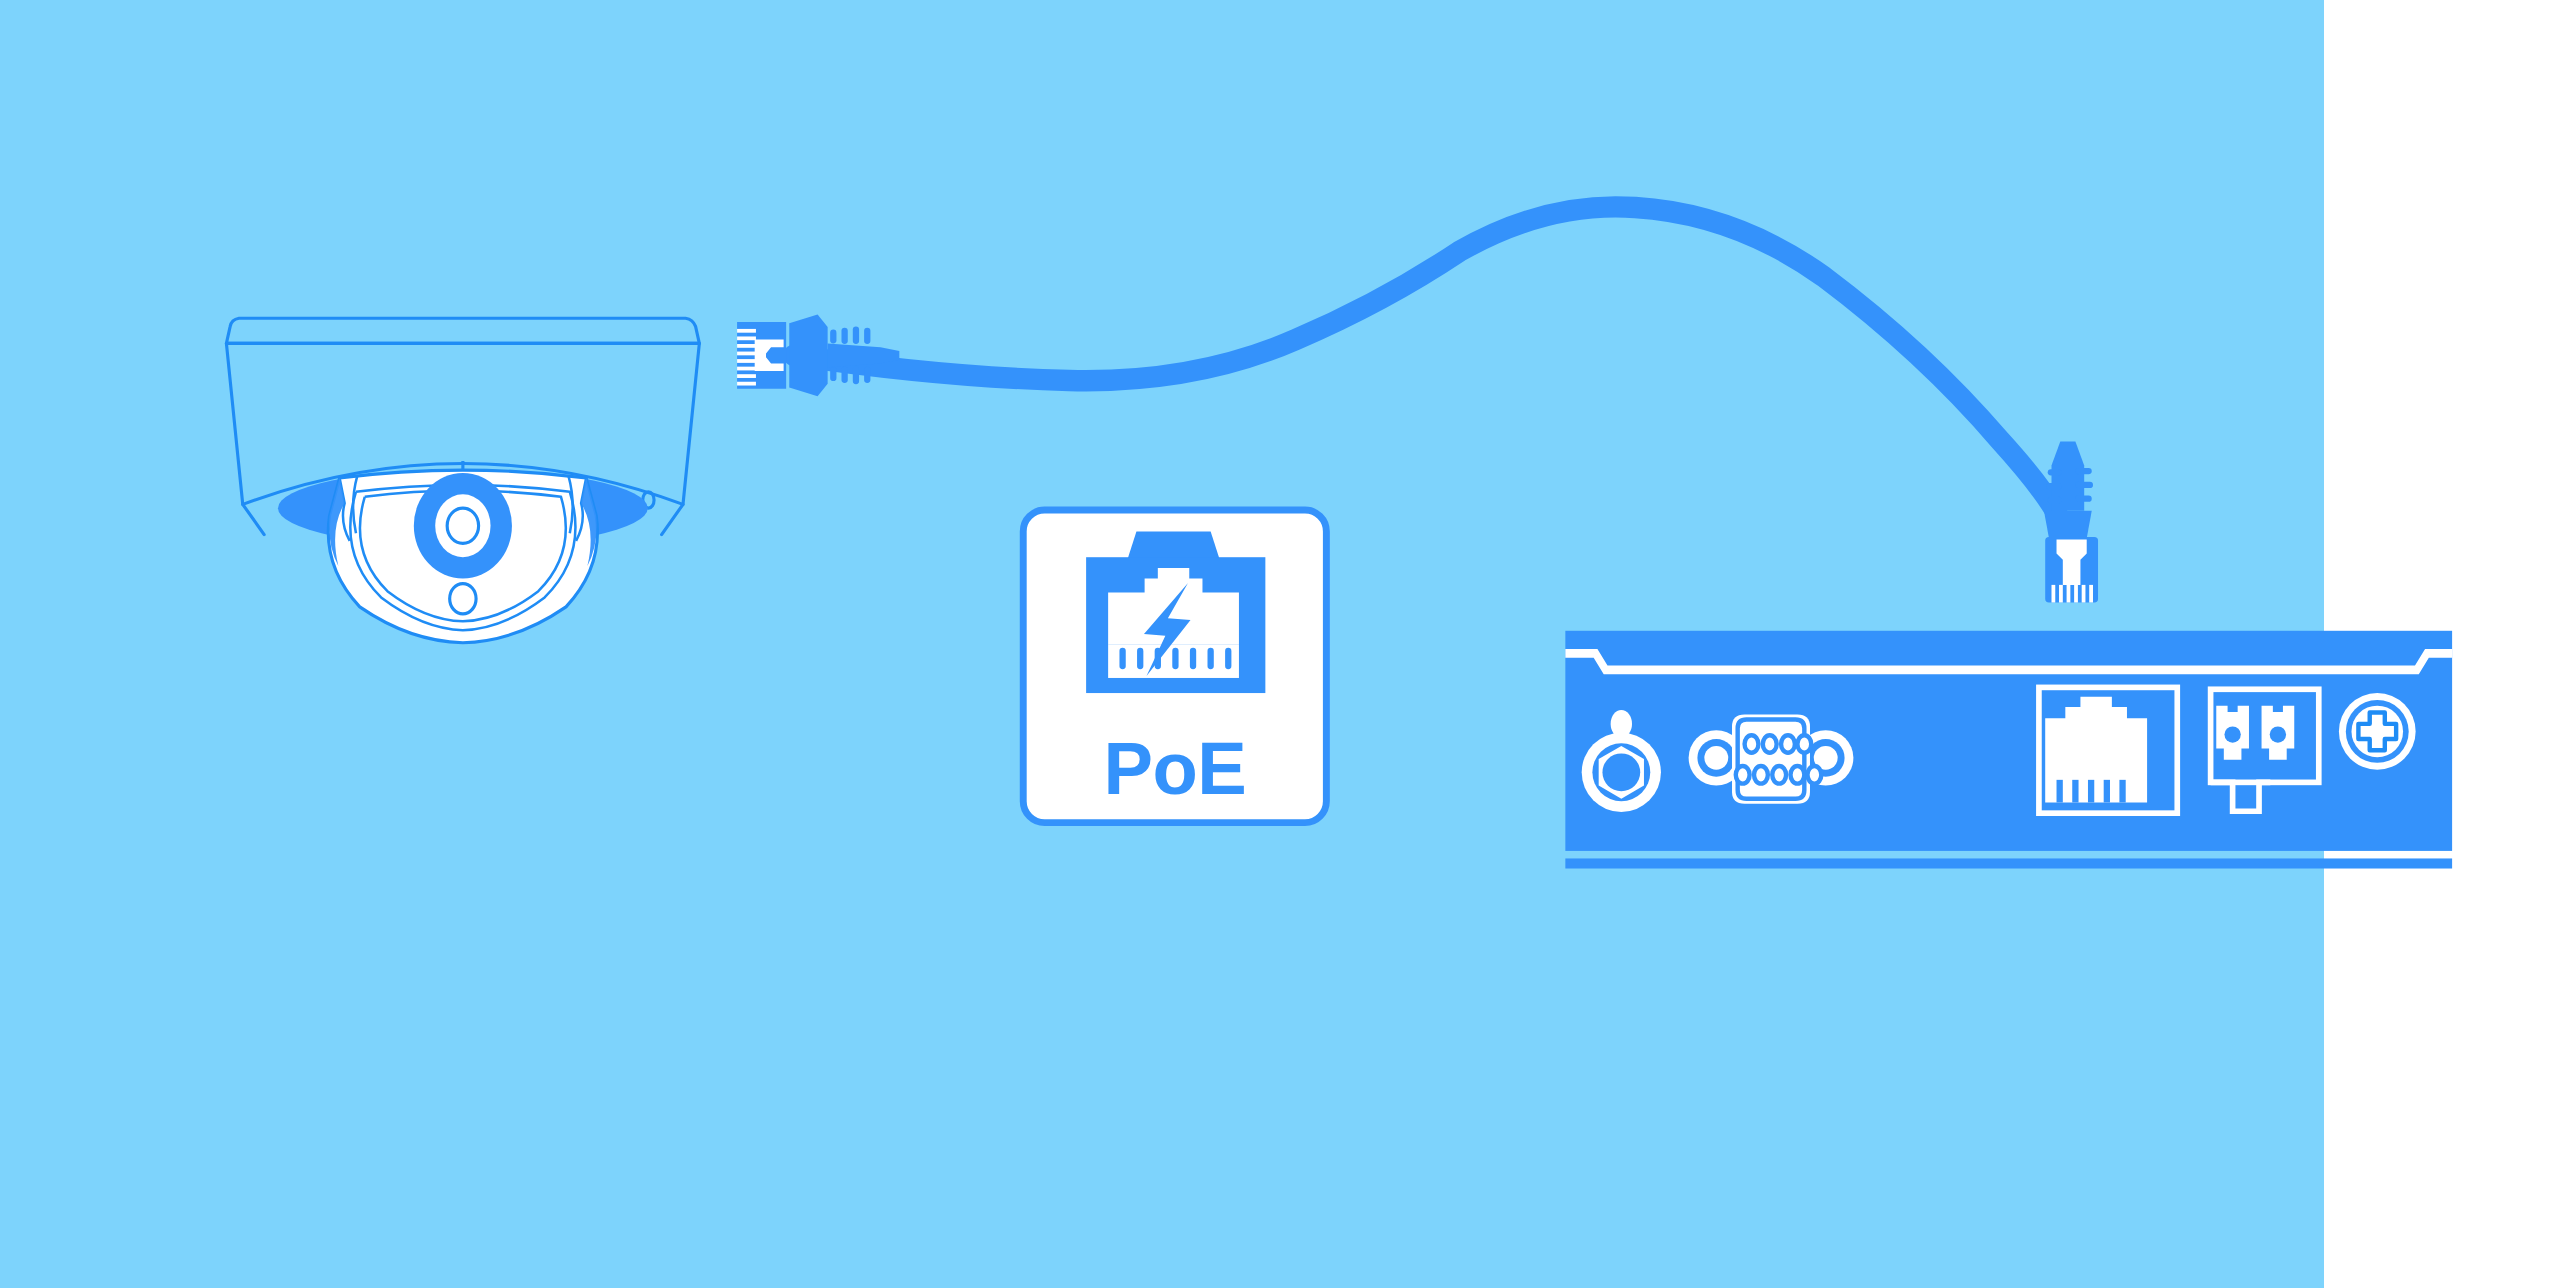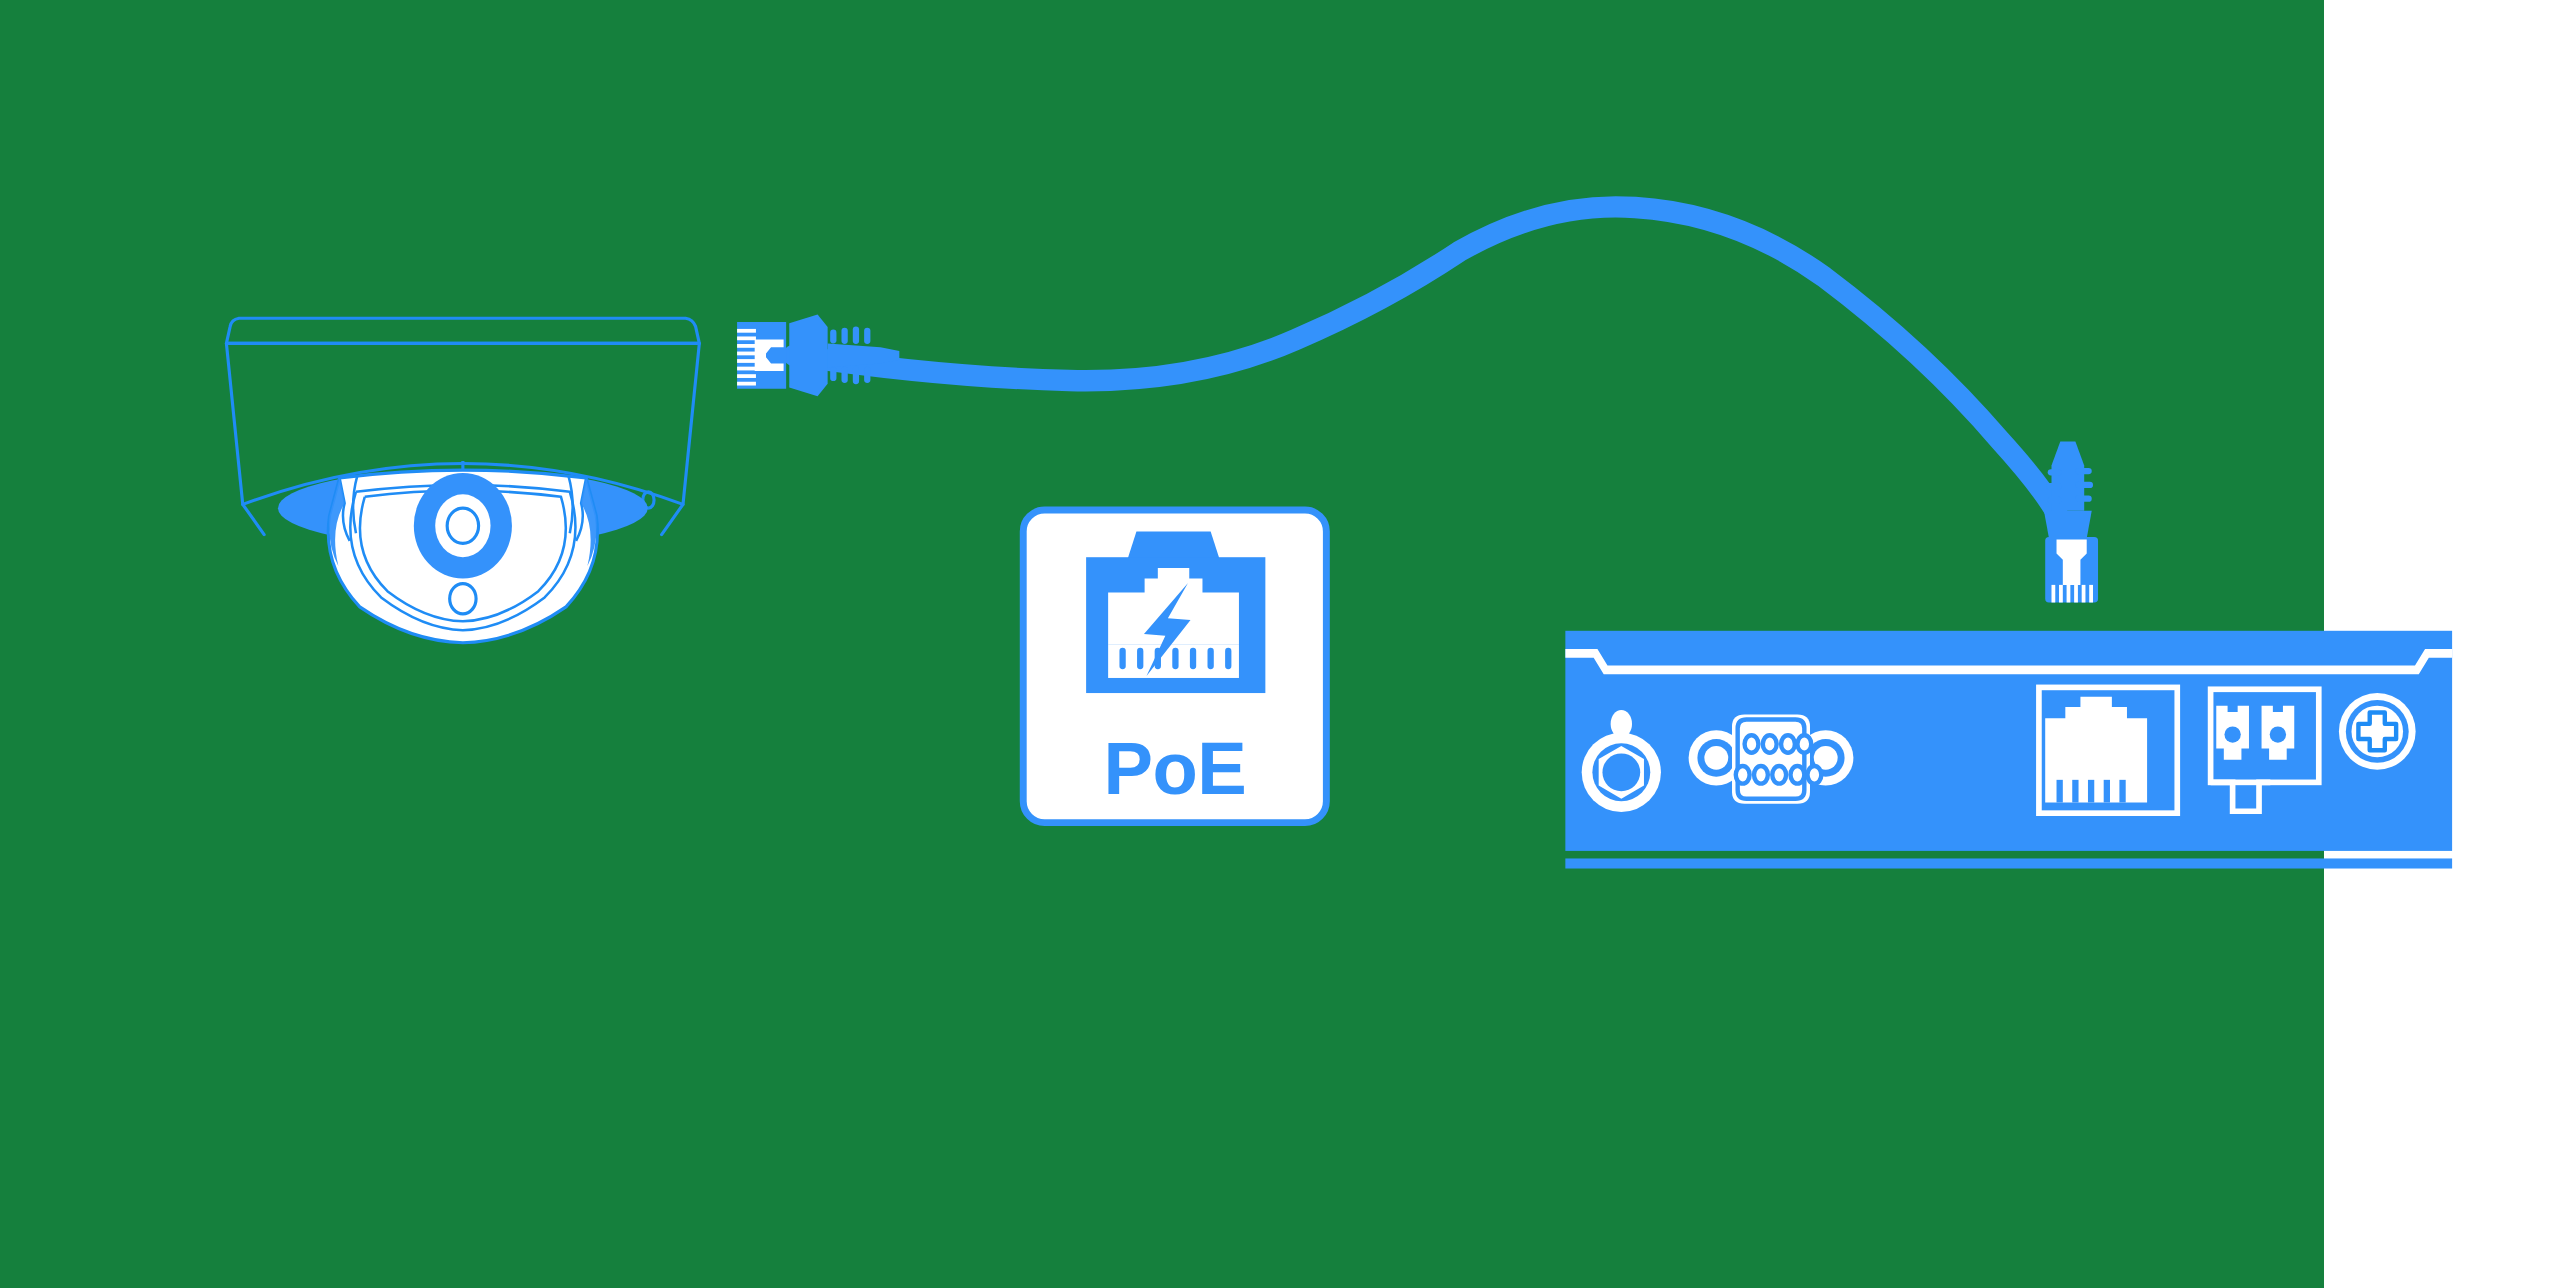--- a/index.html
+++ b/index.html
@@ -11,21 +11,21 @@
   body {
     width: 2576px;
     height: 1288px;
     overflow: hidden;
     font-family: "Liberation Sans", sans-serif;
   }
   #diagram-root {
     position: relative;
     width: 2324px;
     height: 1288px;
-    background: #15803d;
+    background: #7dd3fc;
   }
   #diagram-svg {
     position: absolute;
     inset: 0;
     width: 2576px;
     height: 1288px;
     display: block;
   }
   .poe-label-text {
     font-family: "Liberation Sans", sans-serif;

